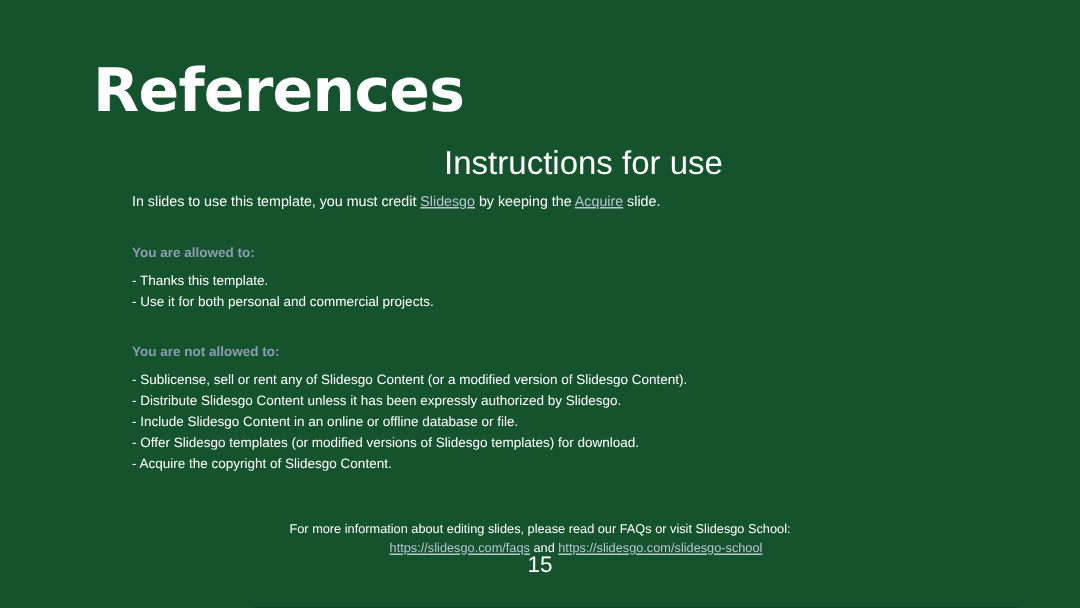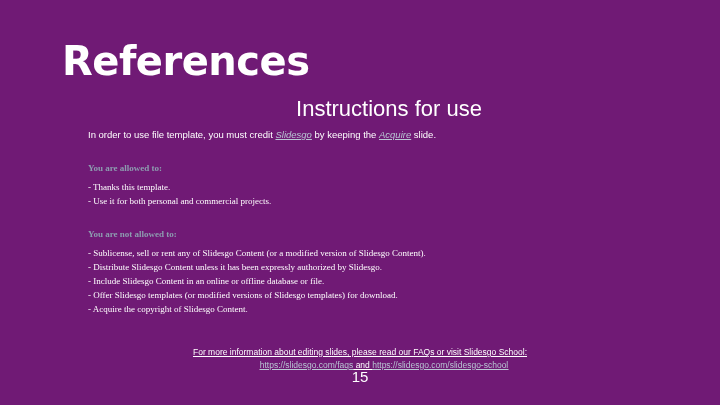--- a/index.html
+++ b/index.html
@@ -11,21 +11,21 @@
     height: 405px;
     background: #152238;
     font-family: "Liberation Sans", sans-serif;
     overflow: hidden;
     position: relative;
   }
   .slide {
     position: relative;
     width: 720px;
     height: 405px;
-    background: #701a75;
+    background: #14532d;
     box-sizing: border-box;
   }
   .title {
     position: absolute;
     left: 62px;
     top: 38px;
     font-size: 40px;
     font-weight: bold;
     color: #ffffff;
     letter-spacing: -0.5px;
@@ -51,47 +51,44 @@
   }
   .intro {
     font-size: 9.5px;
     color: #ffffff;
     margin-bottom: 22px;
     line-height: 1.4;
   }
   .link {
     color: #b9c6d4;
     text-decoration: underline;
-    font-style: italic;
   }
   .section-head {
     font-size: 9px;
     font-weight: bold;
     color: #8d9db0;
     margin-bottom: 8px;
   }
   .item {
     font-size: 9px;
     color: #ffffff;
     line-height: 1.55;
   }
   .group {
     margin-bottom: 20px;
-    font-family: Liberation Serif, serif;
   }
   .footer {
     position: absolute;
     top: 346px;
     left: 0;
     width: 720px;
     text-align: center;
     font-size: 8.5px;
     color: #ffffff;
     line-height: 1.5;
-    text-decoration: underline;
   }
   .footer .flinks {
     color: #b9c6d4;
     padding-left: 48px;
   }
   .footer .flinks a, .footer .flinks span.l {
     color: #b9c6d4;
     text-decoration: underline;
   }
   .page-number {
@@ -113,21 +110,21 @@
 <body>
 
 <div class="slide">
 
   <div class="title">References</div>
 
   <div class="subtitle">Instructions for use</div>
 
   <div class="body">
 
-    <div class="intro"><span>In order to use file template, you must credit </span><span class="link">Slidesgo</span><span> by keeping the </span><span class="link">Acquire</span><span> slide.</span></div>
+    <div class="intro"><span>In slides to use this template, you must credit </span><span class="link">Slidesgo</span><span> by keeping the </span><span class="link">Acquire</span><span> slide.</span></div>
 
     <div class="group">
       <div class="section-head">You are allowed to:</div>
       <div class="item">- Thanks this template.</div>
       <div class="item">- Use it for both personal and commercial projects.</div>
     </div>
 
     <div class="group">
       <div class="section-head">You are not allowed to:</div>
       <div class="item">- Sublicense, sell or rent any of Slidesgo Content (or a modified version of Slidesgo Content).</div>

